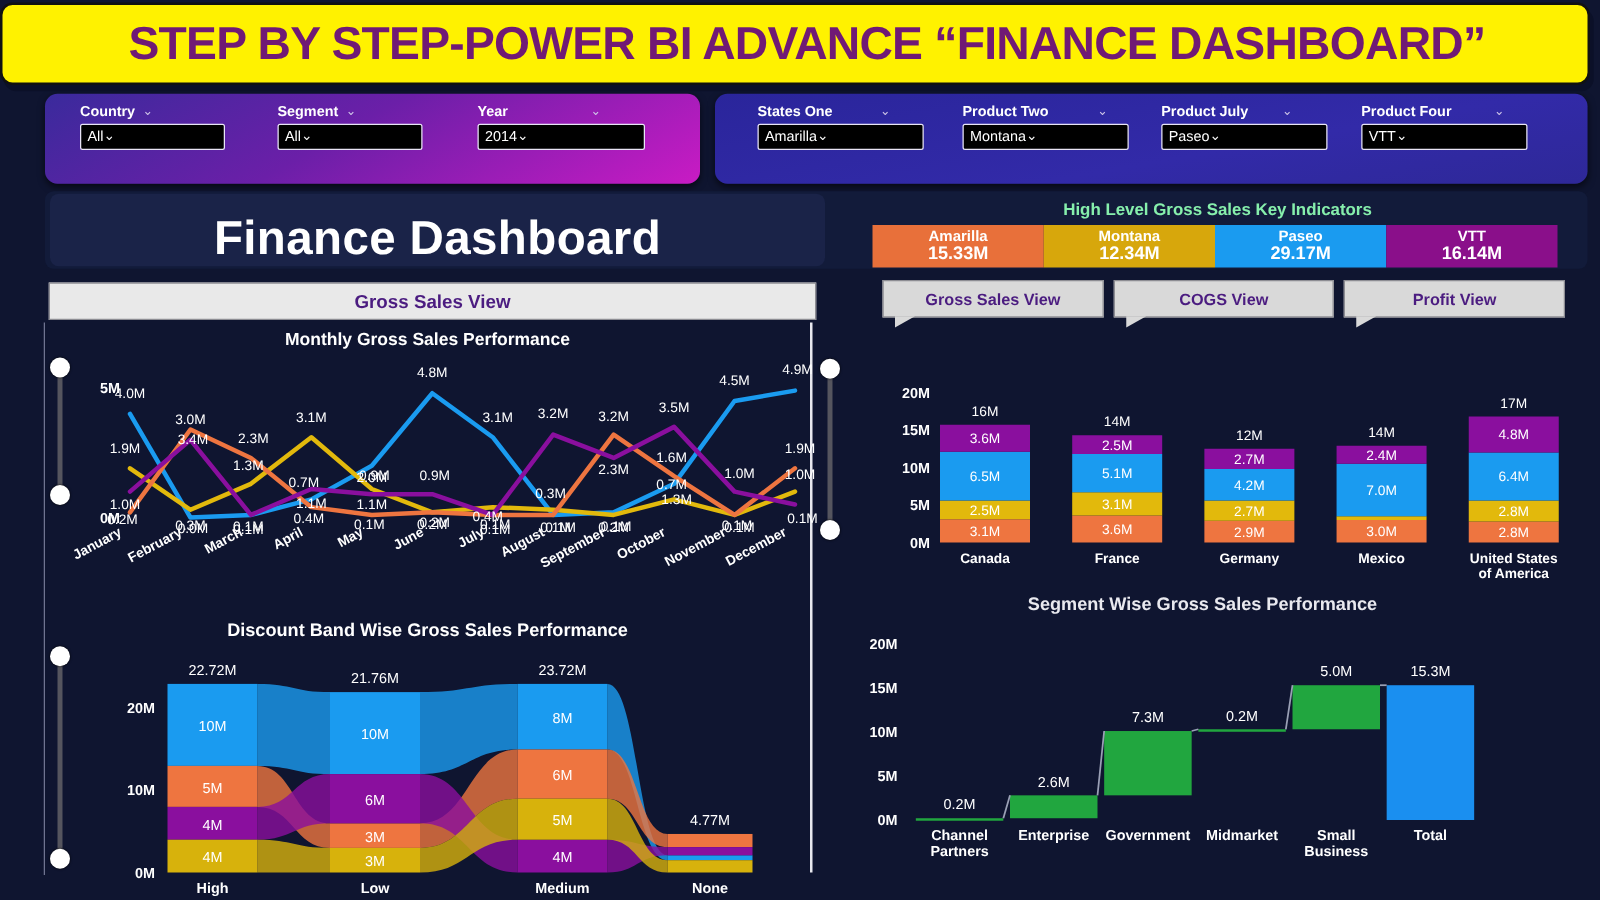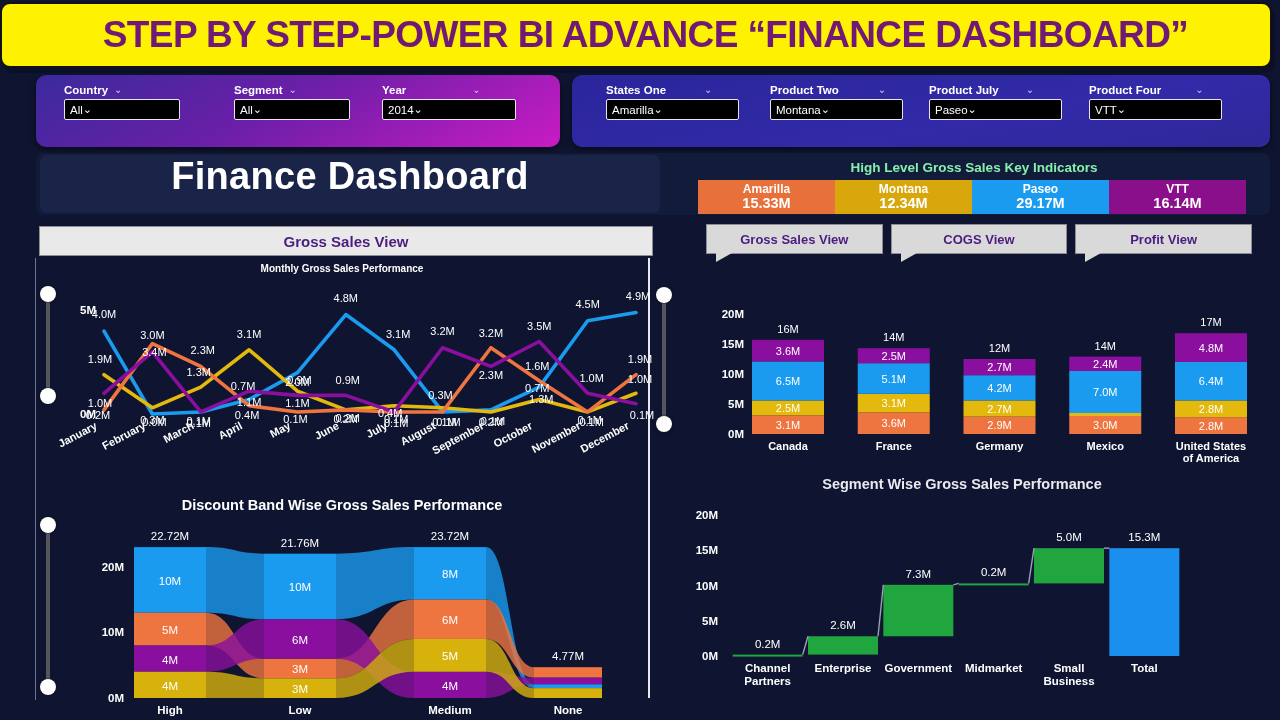--- a/index.html
+++ b/index.html
@@ -61,21 +61,21 @@
   .slicer .dd .val{ font-size:11.5px; color:#fff; }
   .slicer .dd .caret{ font-size:11px; color:#fff; line-height:1; }
 
   
   #header-strip{
     position:absolute; left:36px; top:153px; width:1234px; height:62px;
     background:#121b3a; border-radius:7px;
   }
   #dash-title{
     position:absolute; left:40px; top:155px; width:620px; height:58px;
-    display:flex; align-items:flex-start; justify-content:center;
+    display:flex; align-items:flex-end; justify-content:center;
     background:#1a2348; border-radius:7px;
   }
   #dash-title .txt{
     font-size:38px; font-weight:bold; color:#fff; letter-spacing:.3px;
   }
 
   
   #kpi-title{
     position:absolute; left:700px; top:160px; width:548px; height:18px;
     text-align:center; font-size:13.5px; font-weight:bold; color:#86efac;
@@ -156,21 +156,21 @@
   <div class="slicer" style="left:28px;width:130px;">
     <div class="label-row">
       <span class="label">Country</span>
       <span class="caret-sm">⌄</span>
     </div>
     <div class="dd">
       <span class="val">All</span>
       <span class="caret">⌄</span>
     </div>
   </div>
-  <div class="slicer" style="left:186px;width:130px;margin-left:12px;">
+  <div class="slicer" style="left:186px;width:130px;">
     <div class="label-row">
       <span class="label">Segment</span>
       <span class="caret-sm">⌄</span>
     </div>
     <div class="dd">
       <span class="val">All</span>
       <span class="caret">⌄</span>
     </div>
   </div>
   <div class="slicer" style="left:346px;width:135px;">
@@ -264,21 +264,21 @@
     </div>
     <div class="view-btn">
       <span class="txt">Profit View</span>
     </div>
   </div>
 
 <div id="center-divider"></div>
 <div id="panel-left-border"></div>
 
 <div id="chart-monthly" style="position:absolute;left:36px;top:260px;width:612px;height:200px;">
-    <div class="chart-title" style="left: 0px; top: 3px; width: 612px; font-size: 10px;">Monthly Gross Sales Performance</div>
+    <div class="chart-title" style="left: 0px; top: 3px; width: 612px; font-size: 14px;">Monthly Gross Sales Performance</div>
     <div class="rslider" style="left: 4px; top: 26px; height: 118px;">
       <div class="track"></div>
       <div class="knob top"></div>
       <div class="knob bot"></div>
     </div>
     <svg width="612" height="200" style="left:0;top:0;">
       <text x="60" y="158" fill="#fff" font-size="11.5" font-weight="bold" text-anchor="end" font-family="&quot;Liberation Sans&quot;,sans-serif">0M</text>
       <text x="60" y="54.428571428571416" fill="#fff" font-size="11.5" font-weight="bold" text-anchor="end" font-family="&quot;Liberation Sans&quot;,sans-serif">5M</text>
       <path d="M68 71.14285714285714 L116.36363636363637 154 L164.72727272727275 151.92857142857142 L213.0909090909091 139.5 L261.4545454545455 112.57142857142857 L309.8181818181818 54.57142857142857 L358.1818181818182 89.78571428571428 L406.54545454545456 151.92857142857142 L454.90909090909093 149.85714285714286 L503.27272727272725 127.07142857142857 L551.6363636363636 60.78571428571428 L600 52.499999999999986" fill="none" stroke="#1A9BF0" stroke-width="3.6" stroke-linejoin="round" stroke-linecap="round"></path>
       <path d="M68 114.64285714285714 L116.36363636363637 147.78571428571428 L164.72727272727275 127.07142857142857 L213.0909090909091 89.78571428571428 L261.4545454545455 131.21428571428572 L309.8181818181818 149.85714285714286 L358.1818181818182 145.71428571428572 L406.54545454545456 147.78571428571428 L454.90909090909093 151.92857142857142 L503.27272727272725 139.5 L551.6363636363636 151.92857142857142 L600 133.28571428571428" fill="none" stroke="#E2B90C" stroke-width="3.6" stroke-linejoin="round" stroke-linecap="round"></path>

